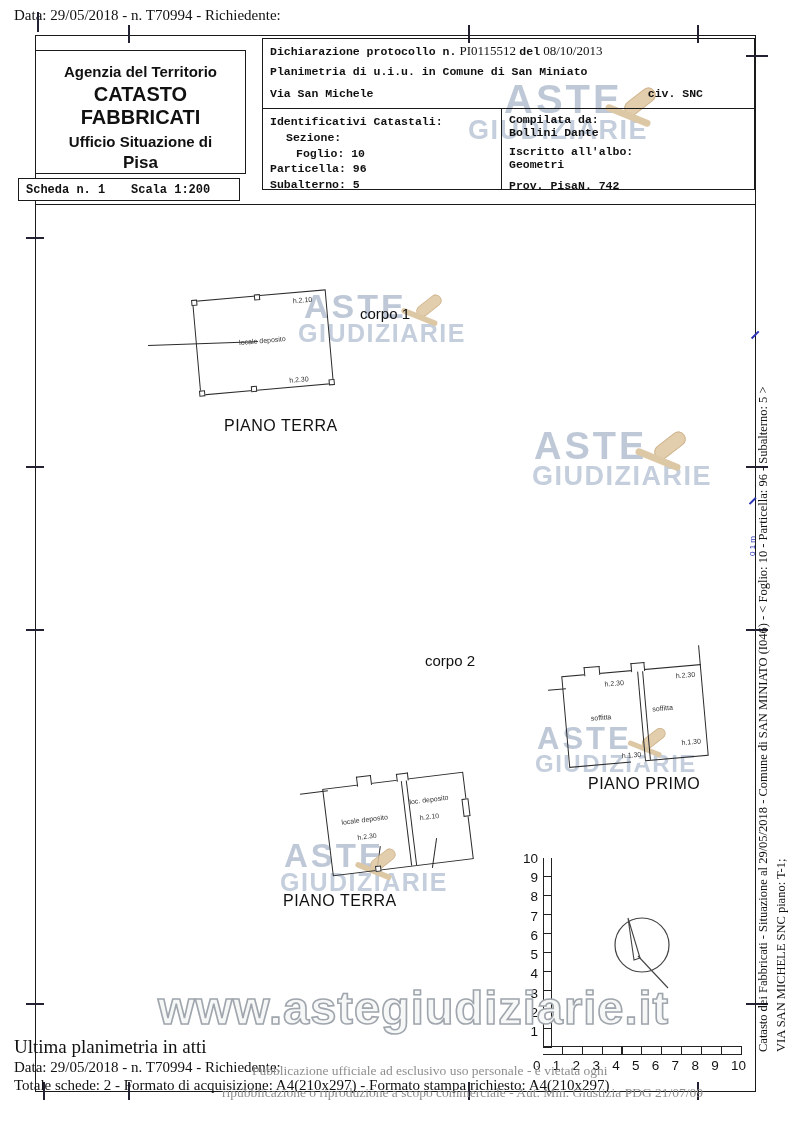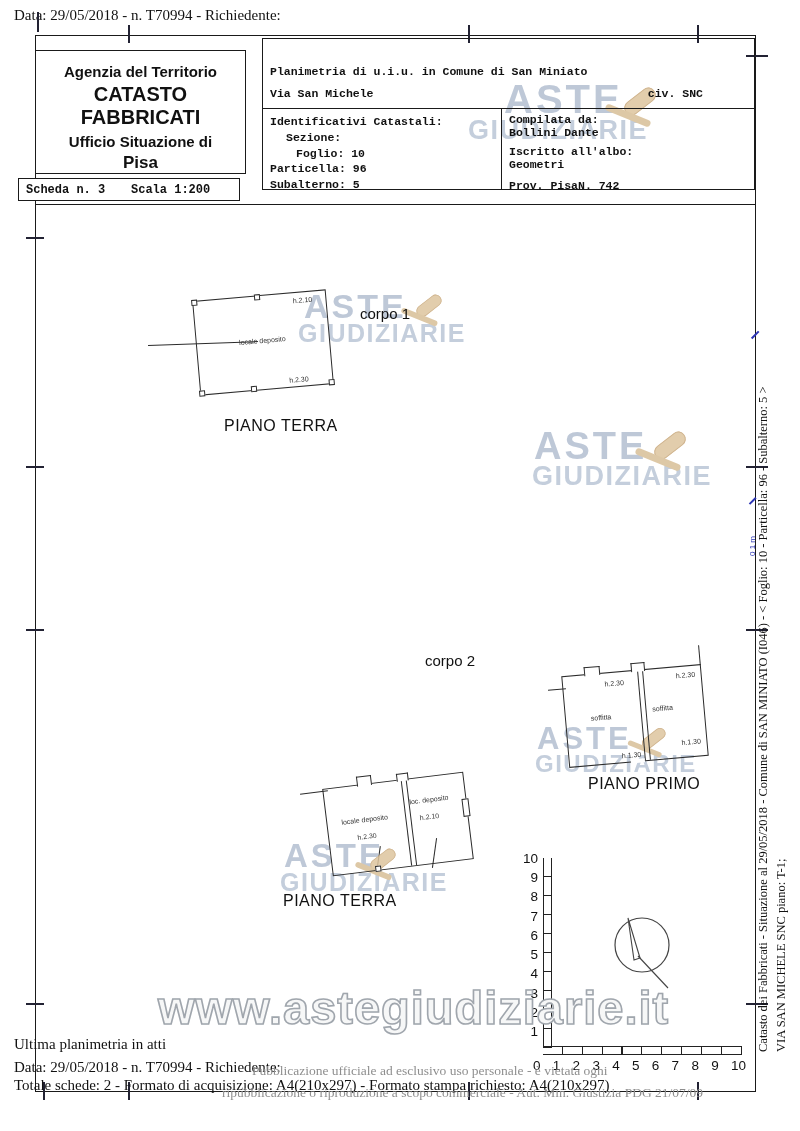--- a/index.html
+++ b/index.html
@@ -106,34 +106,40 @@
   <div class="bluemark" style="left:748px;top:500px;width:9px;height:1.5px;transform:rotate(-45deg);"></div>
 
   <div class="agency-box">
     <div class="a1">Agenzia del Territorio</div>
     <div class="a2">CATASTO FABBRICATI</div>
     <div class="a3">Ufficio Situazione di</div>
     <div class="a4">Pisa</div>
   </div>
 
   <div class="scheda-box mono">
-    <span class="s1">Scheda n. 3</span>
+    <span class="s1">Scheda n. 1</span>
     <span>Scala 1:200</span>
   </div>
 
   <div class="logo" style="left:468px;top:80px;">
     <span class="l1" style="font-size:40px;margin-left:36px;">ASTE</span>
     <span class="l2" style="font-size:27px;">GIUDIZIARIE</span>
     <span class="gavel" style="left:132px;top:8px;">
         <span class="ghead"></span>
         <span class="ghandle"></span>
       </span>
   </div>
 
   <div class="decl-box">
+    <div class="row" style="top:4px;">
+      <span class="mono">Dichiarazione protocollo n.</span>
+      <span class="serif" style="font-size:13px;">PI0115512</span>
+      <span class="mono">del</span>
+      <span class="serif" style="font-size:13px;">08/10/2013</span>
+    </div>
     <div class="row mono" style="top:48px;display:flex;justify-content:space-between;">
       <span>Via San Michele</span>
       <span style="margin-right:44px;">civ. SNC</span>
     </div>
     <div class="row mono" style="top:26px;">Planimetria di u.i.u. in Comune di San Miniato</div>
     <div class="decl-hr"></div>
     <div class="decl-vr"></div>
     <div class="idcol mono">
       <div>Identificativi Catastali:</div>
       <div style="margin-left:16px;">Sezione:</div>
@@ -269,19 +275,19 @@
     <polygon points="20,7 32,47 26,49" fill="none" stroke="#444" stroke-width="1.1"></polygon>
     <line x1="30" y1="45" x2="60" y2="77" stroke="#444" stroke-width="1.1"></line>
   </svg>
 
   <div class="wm-url">www.astegiudiziarie.it</div>
 
   <div class="vtext serif" style="left:756px;top:1052px;width:772px;">Catasto dei Fabbricati - Situazione al 29/05/2018 - Comune di SAN MINIATO (I046) - &lt; Foglio: 10 - Particella: 96 - Subalterno: 5 &gt;</div>
   <div class="vtext serif" style="left:774px;top:1052px;width:300px;">VIA SAN MICHELE SNC piano: T-1;</div>
   <div class="meter" style="left:748px;top:556px;width:48px;">0 1 m</div>
 
-  <div class="abs serif" style="left:14px;top:1036px;font-size:15px;z-index:2;">Ultima planimetria in atti</div>
+  <div class="abs serif" style="left:14px;top:1036px;font-size:19px;z-index:2;">Ultima planimetria in atti</div>
   <div class="abs serif" style="left:14px;top:1059px;font-size:15px;z-index:2;">Data: 29/05/2018 - n. T70994 - Richiedente:</div>
   <div class="abs serif" style="left:14px;top:1077px;font-size:15px;z-index:2;">Totale schede: 2 - Formato di acquisizione: A4(210x297)  - Formato stampa richiesto: A4(210x297)</div>
   <div class="abs serif gray" style="left:252px;top:1063px;font-size:13.5px;">Pubblicazione ufficiale ad esclusivo uso personale - è vietata ogni</div>
   <div class="abs serif gray" style="left:222px;top:1085px;font-size:13.5px;">ripubblicazione o riproduzione a scopo commerciale - Aut. Min. Giustizia PDG 21/07/09</div>
 
 </div>
 
 </body></html>

